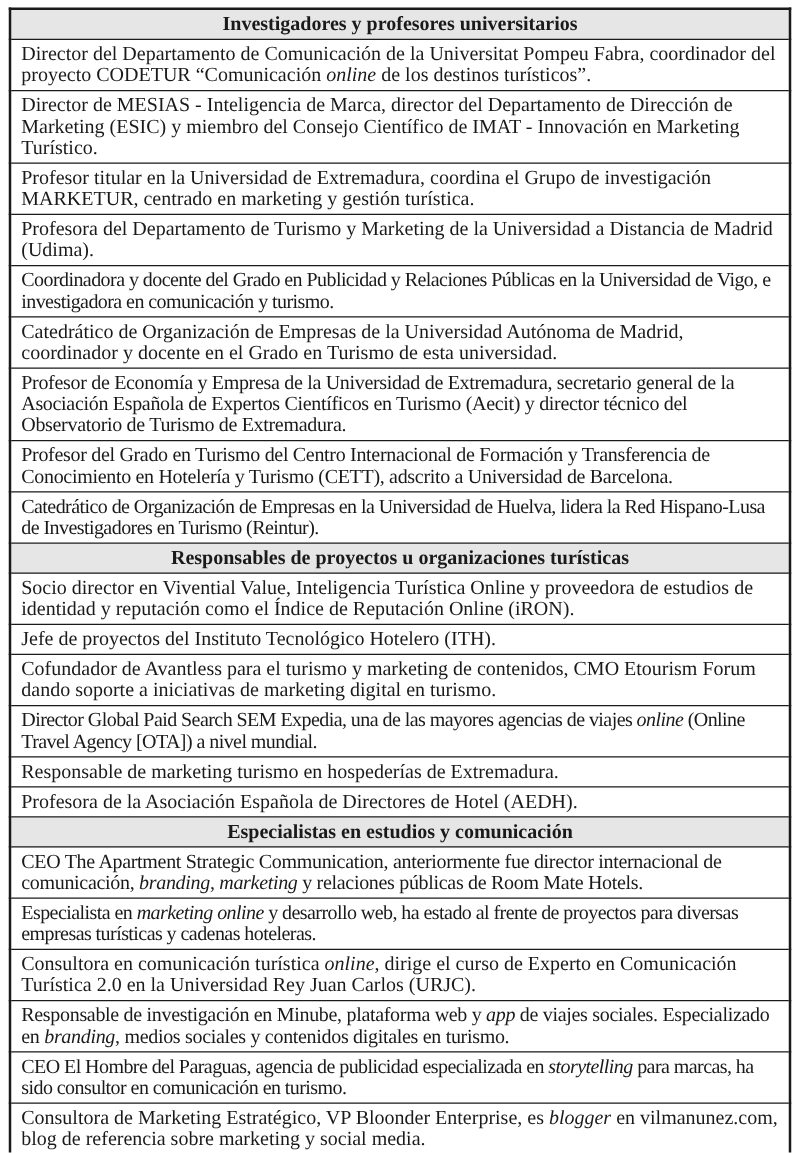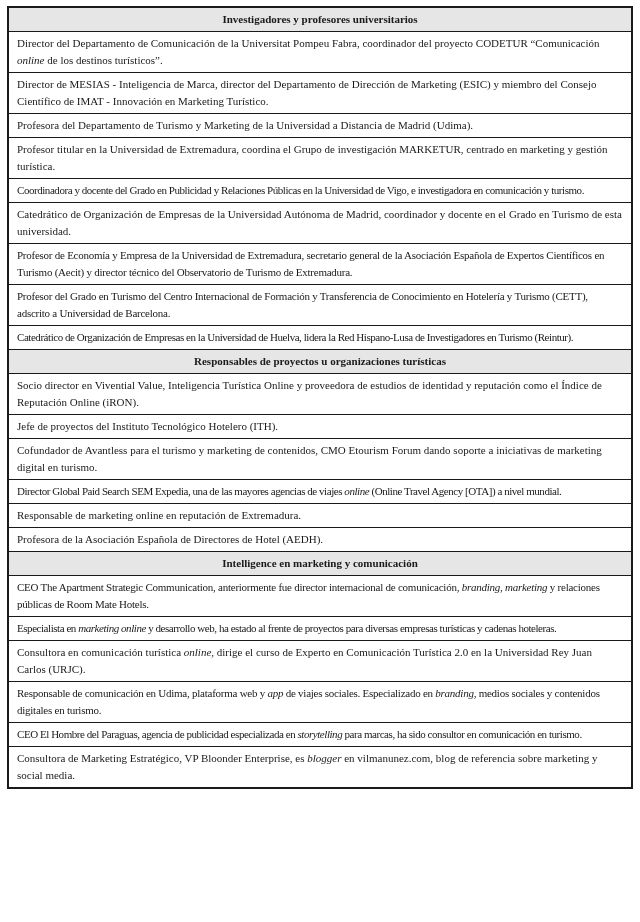--- a/index.html
+++ b/index.html
@@ -23,21 +23,21 @@
     }
     table {
       border-collapse: collapse;
       width: 626px;
       border: 2px solid #1a1a1a;
       table-layout: fixed;
     }
     td {
       border: 1.5px solid #1a1a1a;
       padding: 3px 8px 3px 8px;
-      font-size: 11px;
+      font-size: 16px;
       line-height: 17px;
       vertical-align: middle;
       text-align: left;
     }
     tr.section td {
       background: #e6e6e6;
       font-weight: bold;
       text-align: center;
       padding: 3px 8px;
       height: 16px;
@@ -57,24 +57,24 @@
         <tr class="section">
           <td>Investigadores y profesores universitarios</td>
         </tr>
         <tr class="row">
           <td class="two"><span>Director del Departamento de Comunicación de la Universitat Pompeu Fabra, coordinador del proyecto CODETUR “Comunicación </span><em>online</em><span> de los destinos turísticos”.</span></td>
         </tr>
         <tr class="row">
           <td class="two"><span>Director de MESIAS - Inteligencia de Marca, director del Departamento de Dirección de Marketing (ESIC) y miembro del Consejo Científico de IMAT - Innovación en Marketing Turístico.</span></td>
         </tr>
         <tr class="row">
-          <td class="one"><span>Profesora del Departamento de Turismo y Marketing de la Universidad a Distancia de Madrid (Udima).</span></td>
+          <td class="two"><span>Profesor titular en la Universidad de Extremadura, coordina el Grupo de investigación MARKETUR, centrado en marketing y gestión turística.</span></td>
         </tr>
         <tr class="row">
-          <td class="two"><span>Profesor titular en la Universidad de Extremadura, coordina el Grupo de investigación MARKETUR, centrado en marketing y gestión turística.</span></td>
+          <td class="one"><span>Profesora del Departamento de Turismo y Marketing de la Universidad a Distancia de Madrid (Udima).</span></td>
         </tr>
         <tr class="row">
           <td class="one tighter"><span>Coordinadora y docente del Grado en Publicidad y Relaciones Públicas en la Universidad de Vigo, e investigadora en comunicación y turismo.</span></td>
         </tr>
         <tr class="row">
           <td class="two"><span>Catedrático de Organización de Empresas de la Universidad Autónoma de Madrid, coordinador y docente en el Grado en Turismo de esta universidad.</span></td>
         </tr>
         <tr class="row">
           <td class="two tight"><span>Profesor de Economía y Empresa de la Universidad de Extremadura, secretario general de la Asociación Española de Expertos Científicos en Turismo (Aecit) y director técnico del Observatorio de Turismo de Extremadura.</span></td>
         </tr>
@@ -93,39 +93,39 @@
         <tr class="row">
           <td class="one"><span>Jefe de proyectos del Instituto Tecnológico Hotelero (ITH).</span></td>
         </tr>
         <tr class="row">
           <td class="two"><span>Cofundador de Avantless para el turismo y marketing de contenidos, CMO Etourism Forum dando soporte a iniciativas de marketing digital en turismo.</span></td>
         </tr>
         <tr class="row">
           <td class="one tighter"><span>Director Global Paid Search SEM Expedia, una de las mayores agencias de viajes </span><em>online</em><span> (Online Travel Agency [OTA]) a nivel mundial.</span></td>
         </tr>
         <tr class="row">
-          <td class="one"><span>Responsable de marketing online en reputación de Extremadura.</span></td>
+          <td class="one"><span>Responsable de marketing turismo en hospederías de Extremadura.</span></td>
         </tr>
         <tr class="row">
           <td class="one"><span>Profesora de la Asociación Española de Directores de Hotel (AEDH).</span></td>
         </tr>
         <tr class="section">
-          <td>Intelligence en marketing y comunicación</td>
+          <td>Especialistas en estudios y comunicación</td>
         </tr>
         <tr class="row">
           <td class="two tight"><span>CEO The Apartment Strategic Communication, anteriormente fue director internacional de comunicación, </span><em>branding</em><span>, </span><em>marketing</em><span> y relaciones públicas de Room Mate Hotels.</span></td>
         </tr>
         <tr class="row">
           <td class="one tighter"><span>Especialista en </span><em>marketing online</em><span> y desarrollo web, ha estado al frente de proyectos para diversas empresas turísticas y cadenas hoteleras.</span></td>
         </tr>
         <tr class="row">
           <td class="two"><span>Consultora en comunicación turística </span><em>online</em><span>, dirige el curso de Experto en Comunicación Turística 2.0 en la Universidad Rey Juan Carlos (URJC).</span></td>
         </tr>
         <tr class="row">
-          <td class="two tight"><span>Responsable de comunicación en Udima, plataforma web y </span><em>app</em><span> de viajes sociales. Especializado en </span><em>branding</em><span>, medios sociales y contenidos digitales en turismo.</span></td>
+          <td class="two tight"><span>Responsable de investigación en Minube, plataforma web y </span><em>app</em><span> de viajes sociales. Especializado en </span><em>branding</em><span>, medios sociales y contenidos digitales en turismo.</span></td>
         </tr>
         <tr class="row">
           <td class="one tighter"><span>CEO El Hombre del Paraguas, agencia de publicidad especializada en </span><em>storytelling</em><span> para marcas, ha sido consultor en comunicación en turismo.</span></td>
         </tr>
         <tr class="row">
           <td class="two"><span>Consultora de Marketing Estratégico, VP Bloonder Enterprise, es </span><em>blogger</em><span> en vilmanunez.com, blog de referencia sobre marketing y social media.</span></td>
         </tr>
       </tbody>
   </table>
 </div>

